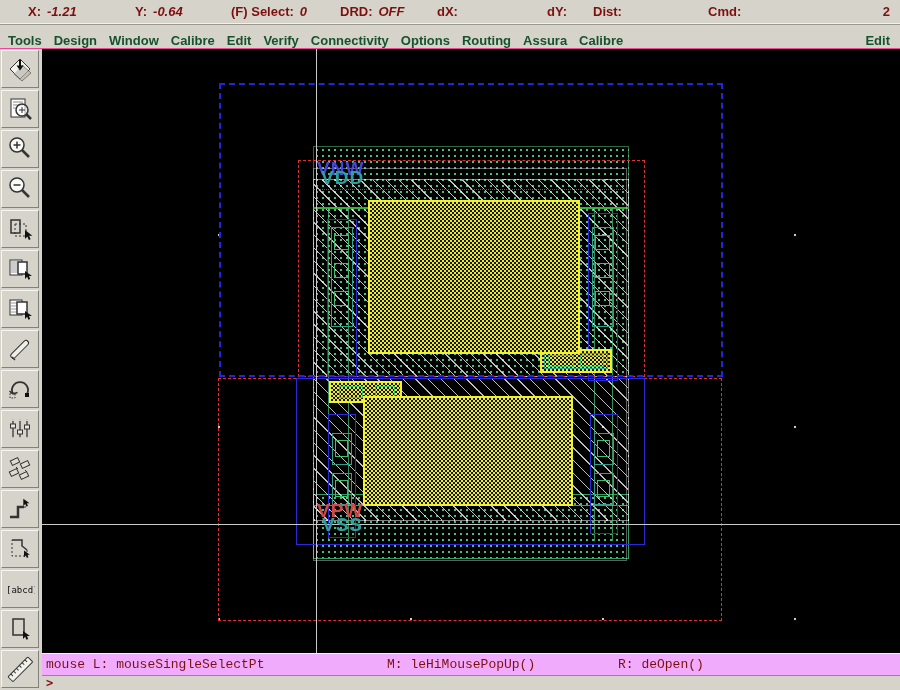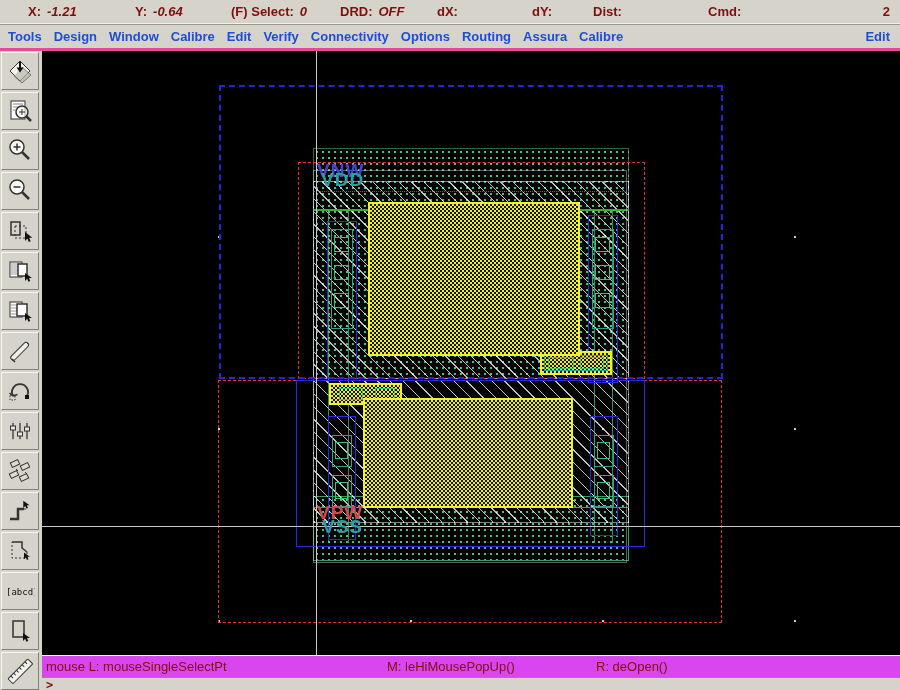--- a/index.html
+++ b/index.html
@@ -9,23 +9,23 @@
 
   
   .statusbar{position:relative;height:24px;background:#d6d3ca;
              border-bottom:1px solid #9a9890;box-shadow:inset 0 -1px 0 #f2f1ec;
              font-size:13px;font-weight:bold;color:#7d0f0f;line-height:24px;}
   .sfield{position:absolute;top:0;white-space:nowrap;}
   .sfield .val{margin-left:6px;font-style:italic;}
   .badge{position:absolute;right:10px;top:0;}
 
   
-  .menubar{display:flex;align-items:center;height:23px;background:#d6d3ca;
-           border-bottom:3px solid #ec4899;padding:0 10px 0 8px;gap:12px;
-           font-size:13px;font-weight:bold;color:#1d4ed8;}
+  .menubar{display:flex;align-items:flex-end;height:23px;background:#d6d3ca;
+           border-bottom:1px solid #ec4899;padding:0 10px 0 8px;gap:12px;
+           font-size:13px;font-weight:bold;color:#14532d;}
   .menuitem{cursor:default;}
   .menuitem.help{margin-left:auto;}
 
   
   .main{display:flex;height:643px;}
   .toolbar{width:42px;background:#d6d3ca;display:flex;flex-direction:column;}
   .toolbtn{width:38px;height:38px;margin:1px;background:#d6d3ca;flex:0 0 38px;
            border:1px solid;border-color:#f7f6f2 #82807a #82807a #f7f6f2;
            display:flex;align-items:center;justify-content:center;padding:0;}
   .toolbtn svg{display:block;}
@@ -51,41 +51,41 @@
   .teal-box{border:1px solid #2fa08a;}
   .green-box{border:1px solid #3cc06a;}
   .crossv{position:absolute;width:1px;background:#c9c9c9;top:0;bottom:0;}
   .crossh{position:absolute;height:1px;background:#c9c9c9;left:0;right:0;}
   .netlabel{position:absolute;font-size:19px;font-weight:bold;letter-spacing:1px;
             font-family:"Liberation Sans",sans-serif;line-height:1;}
   .cellname{position:absolute;font-size:29px;color:#989aa4;letter-spacing:2px;
             font-family:"DejaVu Sans",sans-serif;line-height:1;opacity:.9;}
 
   
-  .mousebar{position:relative;height:21px;background:#d946ef;border-top:1px solid #f2f1ec;
-            font-family:Liberation Sans, sans-serif;
+  .mousebar{position:relative;height:21px;background:#f0abfc;border-top:1px solid #f2f1ec;
+            font-family:Liberation Mono, monospace;
             font-size:13px;color:#7d0f0f;line-height:21px;}
   .mousebar span{position:absolute;top:0;white-space:nowrap;}
   .promptbar{height:16px;background:#d6d3ca;border-top:1px solid #8e8c84;
              font-family:"DejaVu Sans Mono","Liberation Mono",monospace;
              font-size:12px;font-weight:bold;color:#7d0f0f;line-height:15px;
              padding-left:4px;}
 </style>
 </head>
 <body>
 
 <div class="window">
 
   <div class="statusbar">
     <span class="sfield" style="left:28px"><span>X:</span><span class="val">-1.21</span></span>
     <span class="sfield" style="left:135px"><span>Y:</span><span class="val">-0.64</span></span>
     <span class="sfield" style="left:231px"><span>(F) Select:</span><span class="val">0</span></span>
     <span class="sfield" style="left:340px"><span>DRD:</span><span class="val">OFF</span></span>
     <span class="sfield" style="left:437px"><span>dX:</span><span class="val"></span></span>
-    <span class="sfield" style="left:532px"><span>dY:</span><span class="val"></span></span>
+    <span class="sfield" style="left:547px"><span>dY:</span><span class="val"></span></span>
     <span class="sfield" style="left:593px"><span>Dist:</span><span class="val"></span></span>
     <span class="sfield" style="left:708px"><span>Cmd:</span><span class="val"></span></span>
     <span class="badge">2</span>
   </div>
 
   <div class="menubar">
     <span class="menuitem">Tools</span>
     <span class="menuitem">Design</span>
     <span class="menuitem">Window</span>
     <span class="menuitem">Calibre</span>
@@ -288,21 +288,21 @@
         <span class="netlabel" style="left:275px;top:110px;color:#4444d8">VNW</span>
         <span class="netlabel" style="left:279px;top:119px;color:#2f9e9e">VDD</span>
         <span class="netlabel" style="left:275px;top:452px;color:#d04848">VPW</span>
         <span class="netlabel" style="left:280px;top:466px;color:#2f9e9e">VSS</span>
 
       </div>
 
       <div class="mousebar">
         <span style="left:4px">mouse L: mouseSingleSelectPt</span>
         <span style="left:345px">M: leHiMousePopUp()</span>
-        <span style="left:554px">R: deOpen()</span>
+        <span style="left:576px">R: deOpen()</span>
       </div>
 
       <div class="promptbar">
         <span>&gt;</span>
       </div>
     </div>
   </div>
 </div>
 
 </body></html>

